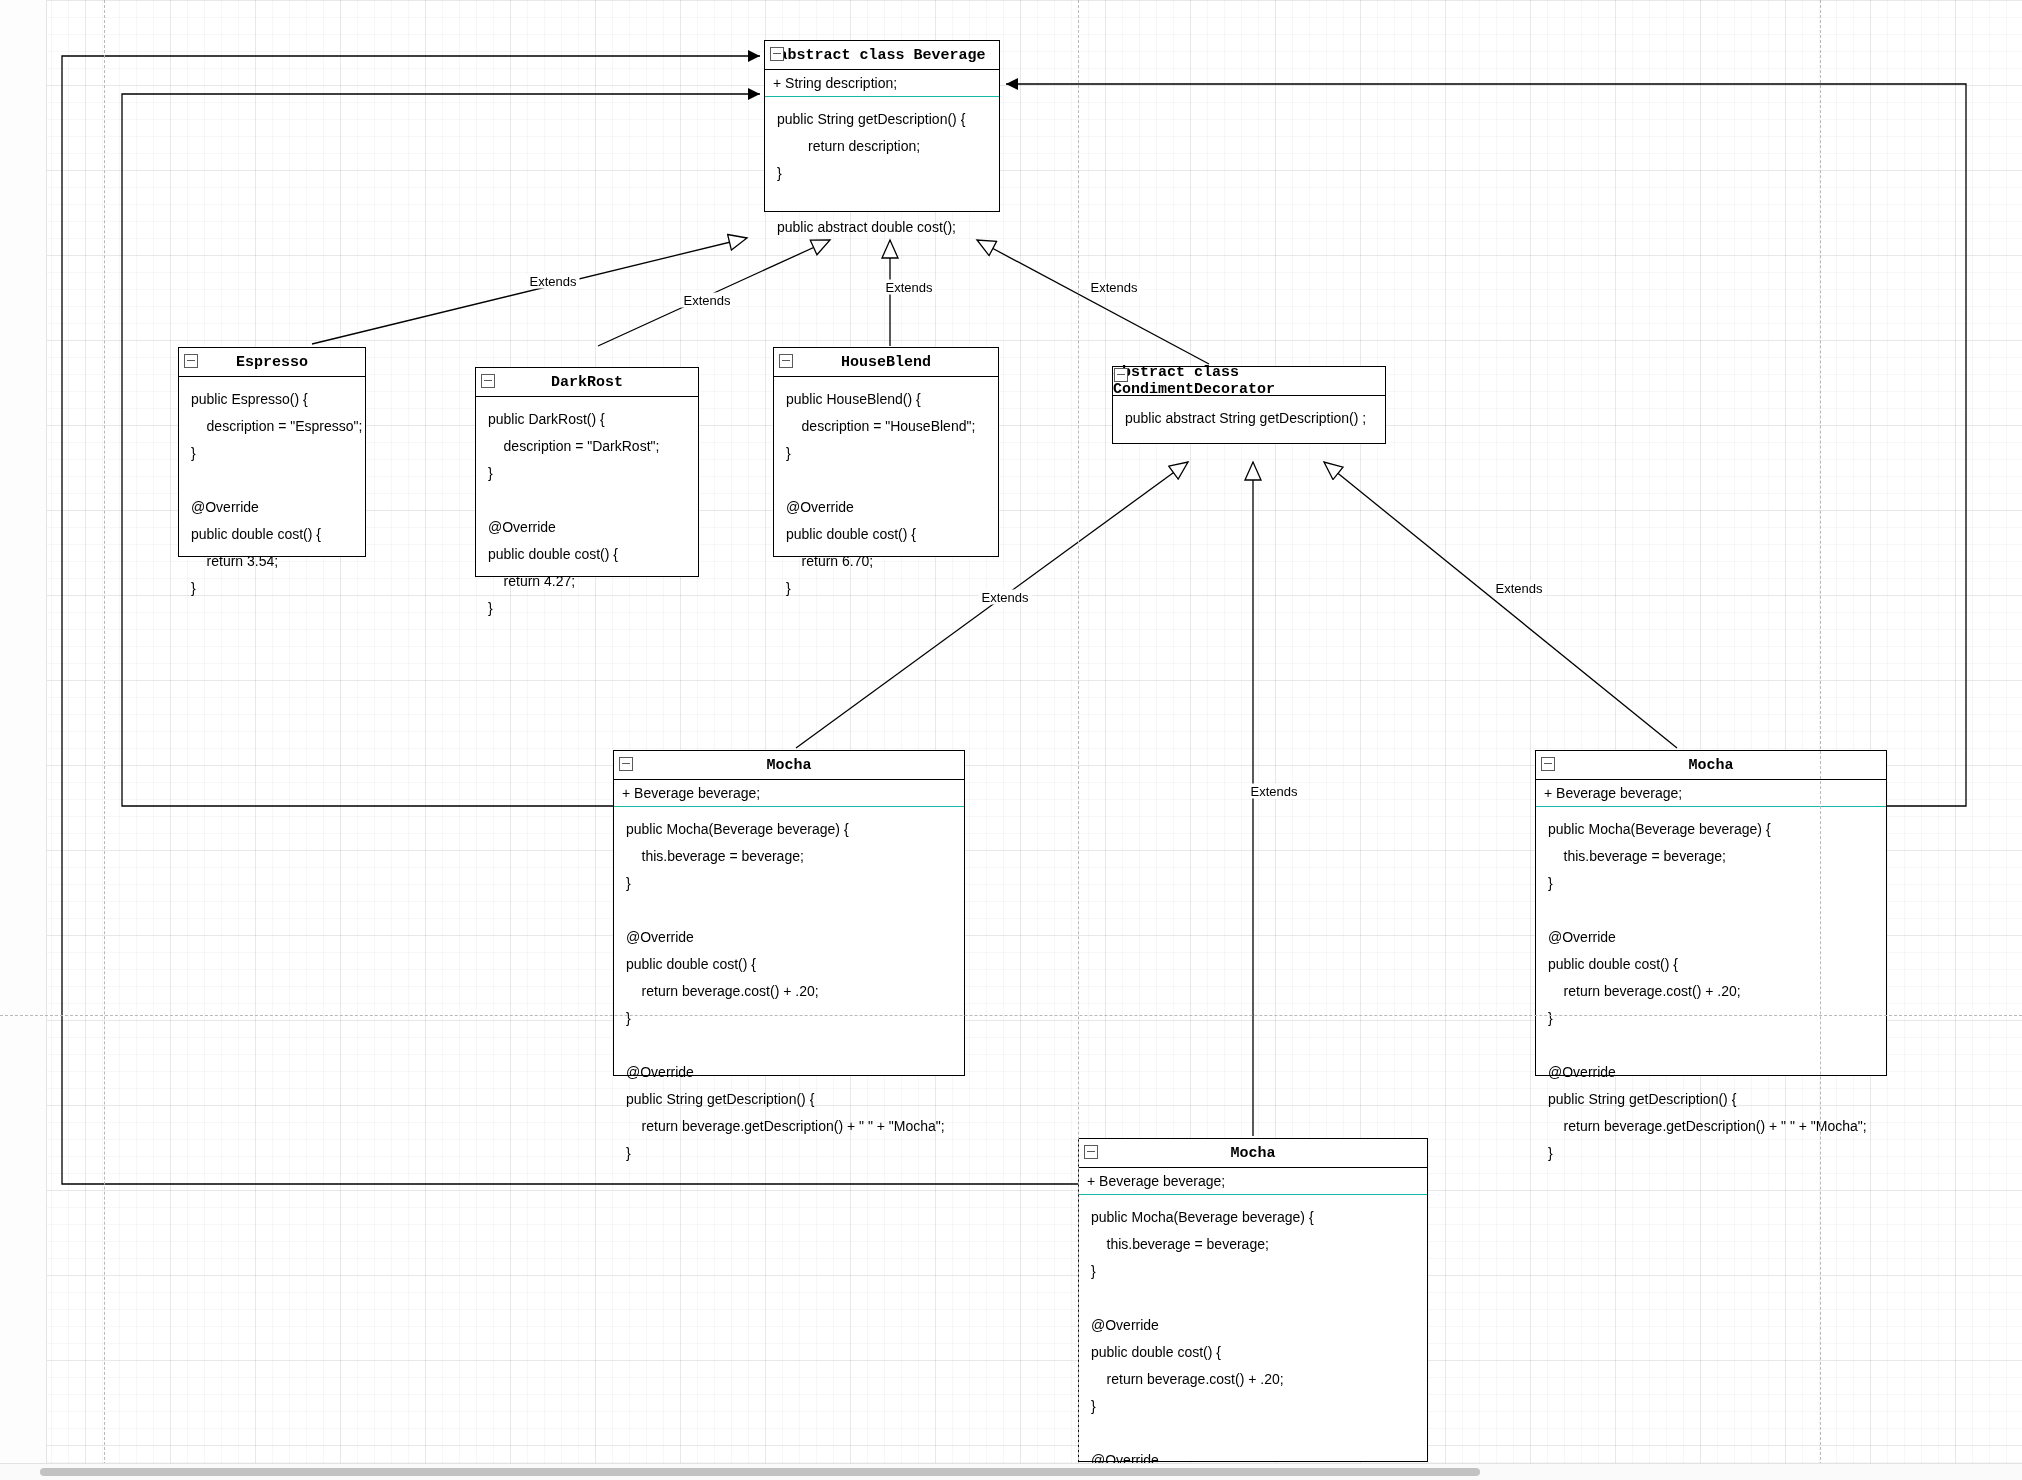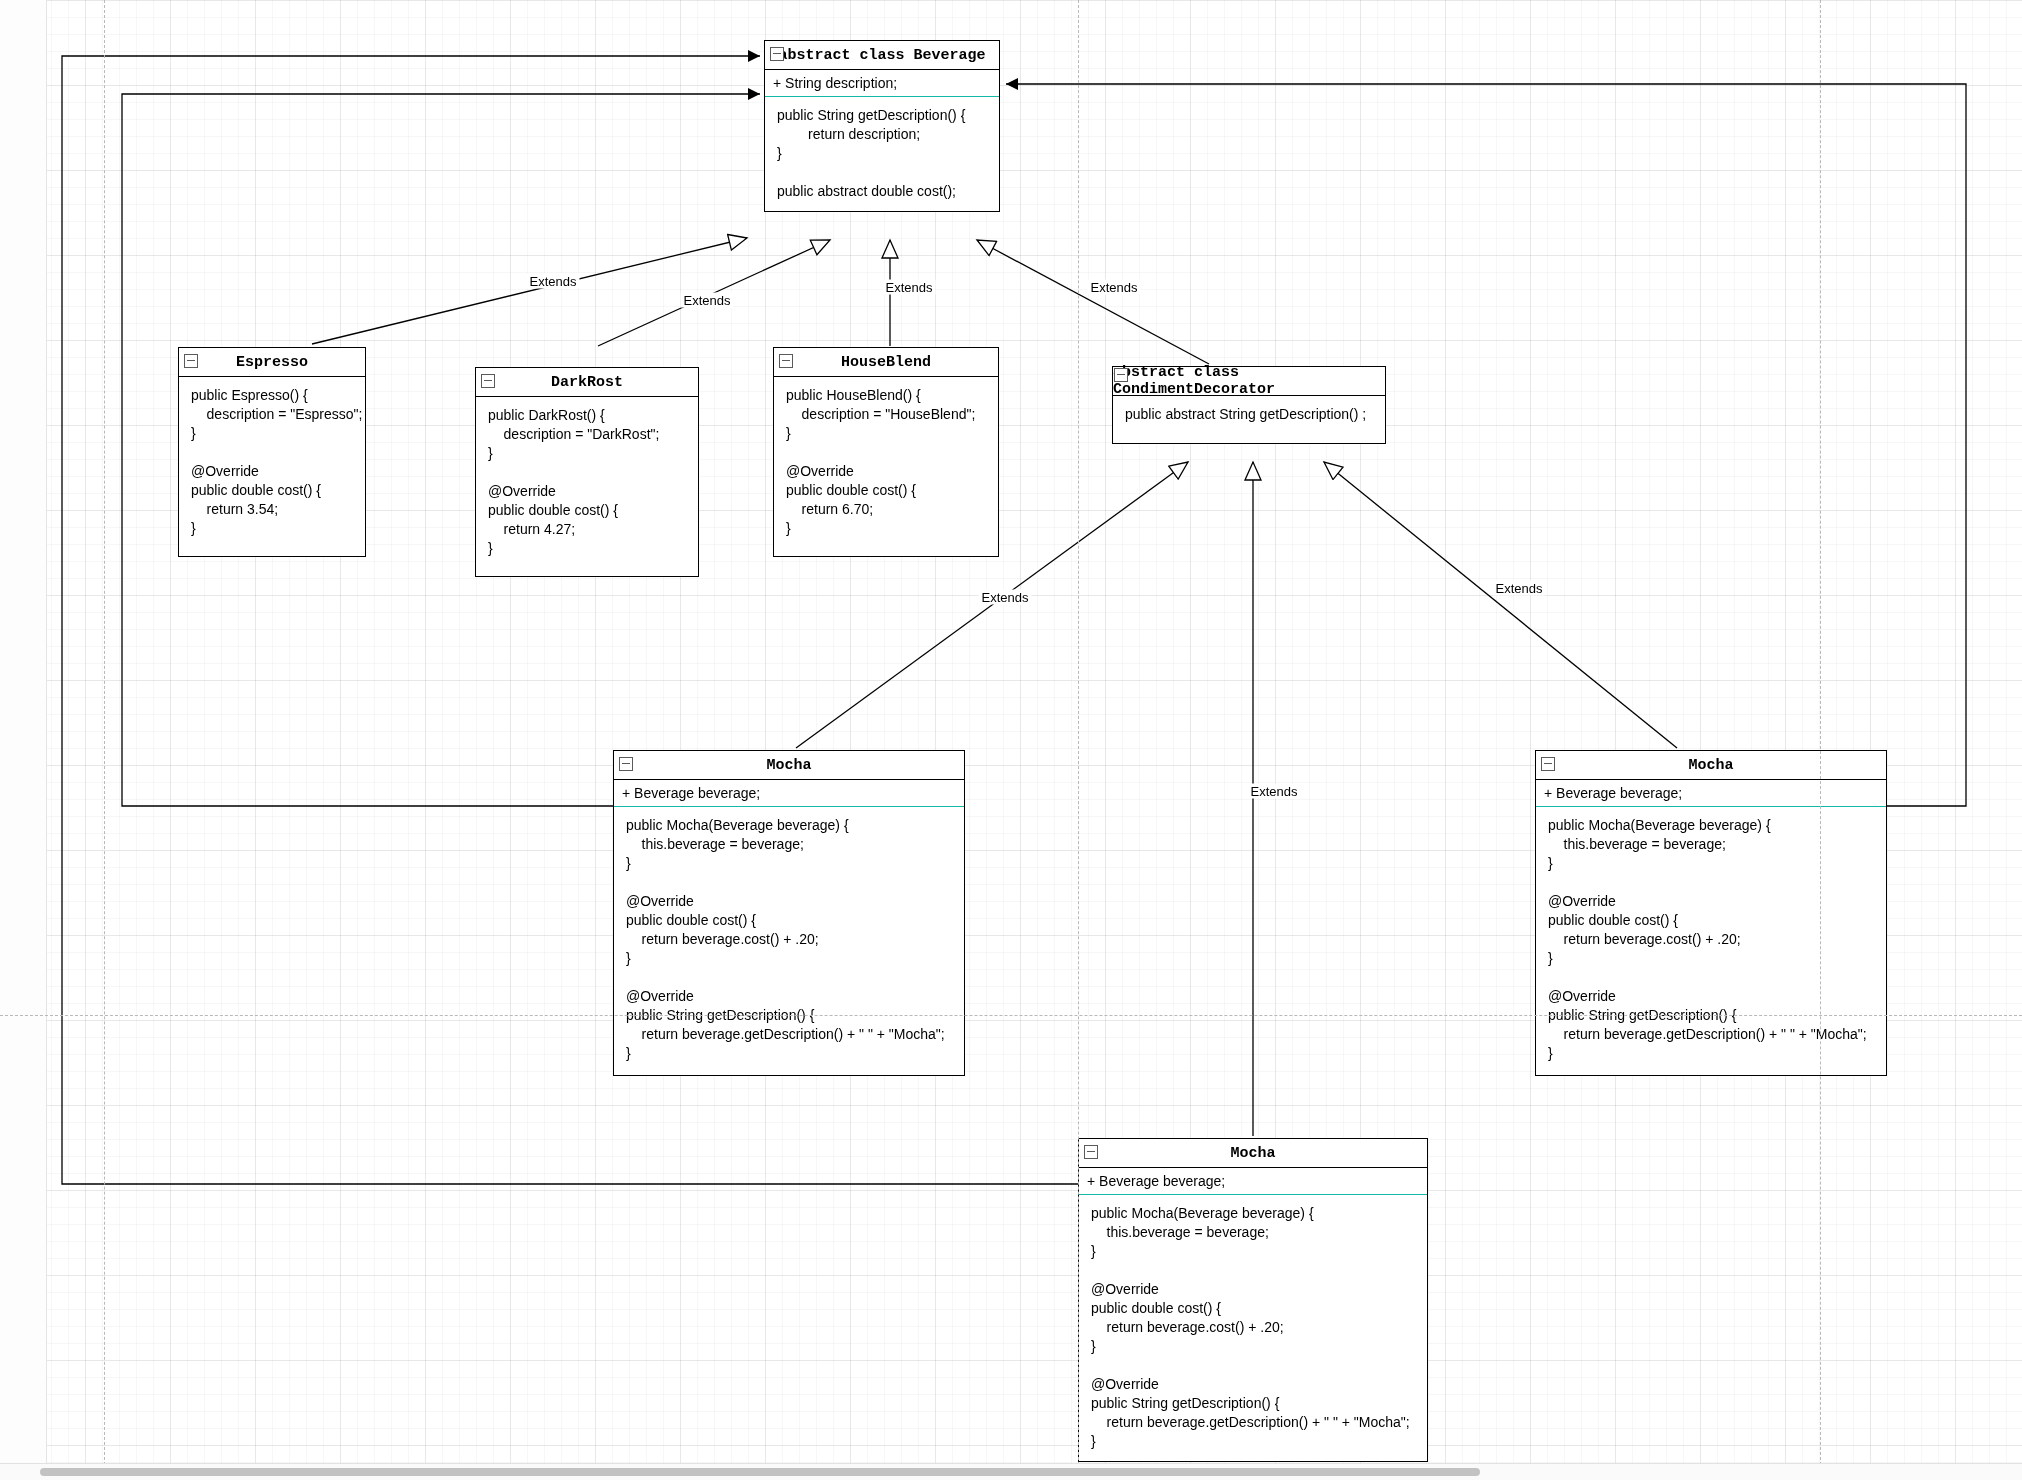--- a/index.html
+++ b/index.html
@@ -24,21 +24,21 @@
     display:flex;align-items:center;justify-content:center;
     font-weight:bold;font-size:15px;font-family:Liberation Mono, monospace;
   }
   .collapse-icon{position:absolute;left:5px;top:6px;width:14px;height:14px;border:1px solid #5a5a5a;background:#fff;box-sizing:border-box;}
   .collapse-icon::after{content:"";position:absolute;left:2px;right:2px;top:5px;border-top:1px solid #5a5a5a;}
   .cb-field{
     height:27px;border-bottom:1px solid #14b8a6;display:flex;align-items:center;
     padding:0 8px;font-size:14px;box-sizing:border-box;
   }
   .cb-body{
-    padding:9px 12px;font-size:14px;line-height:19px;white-space:pre;
+    padding:9px 12px;font-size:14px;line-height:27px;white-space:pre;
   }
   .edge-label{
     position:absolute;transform:translate(-50%,-50%);background:#ffffff;
     padding:0 3px;font-size:13px;z-index:20;margin-left:20px;
   }
   .guide-v{position:absolute;top:0;height:1480px;width:0;border-left:1px dashed #b9b9b9;z-index:30;}
   .guide-h{position:absolute;left:0;width:2022px;height:0;border-top:1px dashed #b9b9b9;z-index:30;}
   .scrollbar-track{
     position:absolute;left:0;bottom:0;width:2022px;height:16px;background:#fafafa;
     border-top:1px solid #e2e2e2;z-index:40;

